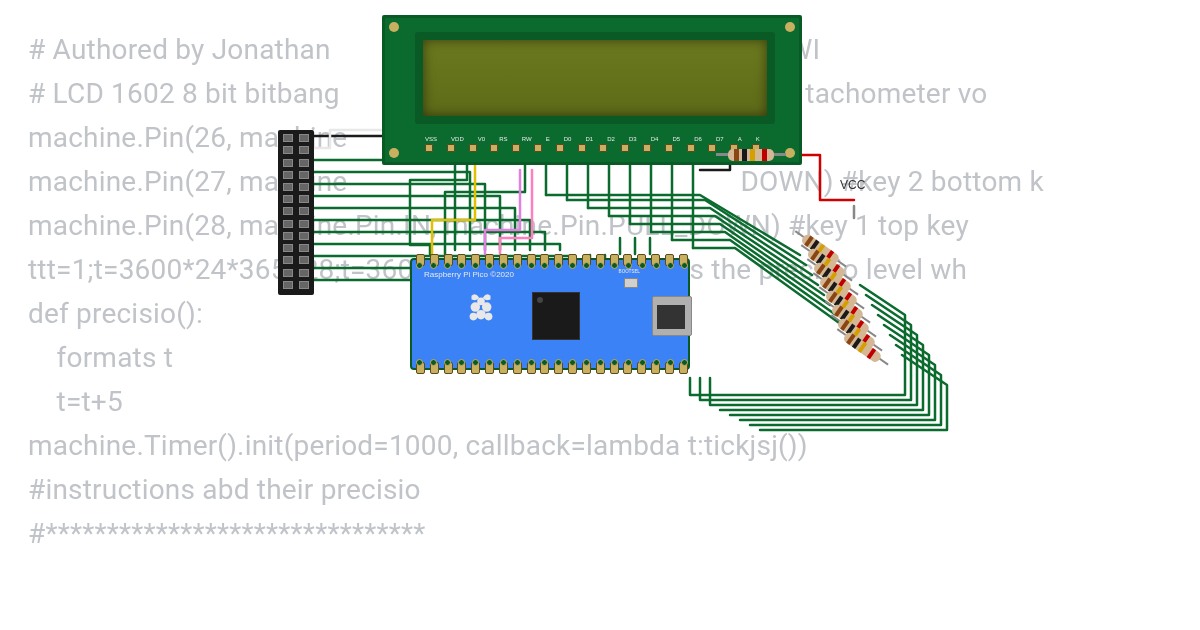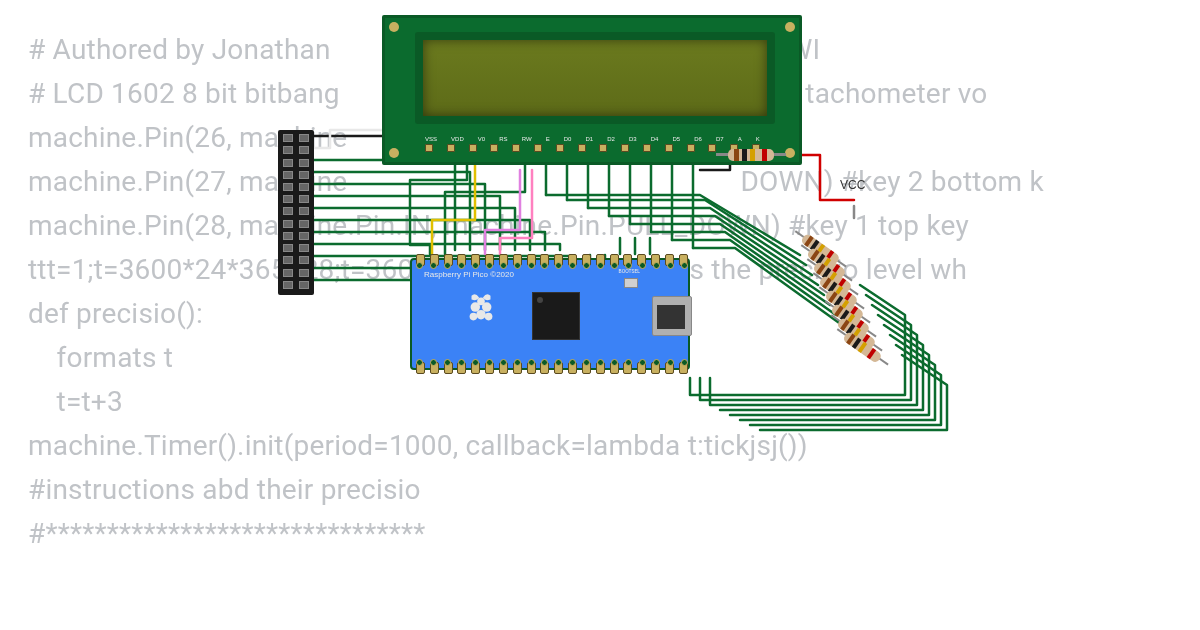--- a/index.html
+++ b/index.html
@@ -328,21 +328,21 @@
 <body>
 
 <div class="code-layer"><span># Authored by Jonathan                                                          'OKWI</span>
 <span># LCD 1602 8 bit bitbang                                              ace as car tachometer vo</span>
 <span>machine.Pin(26, machine</span>
 <span>machine.Pin(27, machine                                                       DOWN) #key 2 bottom k</span>
 <span>machine.Pin(28, machine.Pin.IN, machine.Pin.PULL_DOWN) #key 1 top key</span>
 <span>ttt=1;t=3600*24*365+28;t=3600*24*2-9 # python sets the precisio level wh</span>
 <span>def precisio():</span>
 <span>    formats t</span>
-<span>    t=t+3</span>
+<span>    t=t+5</span>
 <span>machine.Timer().init(period=1000, callback=lambda t:tickjsj())</span>
 <span>#instructions abd their precisio</span>
 <span>#*******************************</span></div>
 
 <div class="circuit-layer">
 
   <svg class="wires">
 
     <path class="w-green" d="M314 160 L455 160 L455 250"></path>
     <path class="w-green" d="M314 172 L470 172 L470 250"></path>

